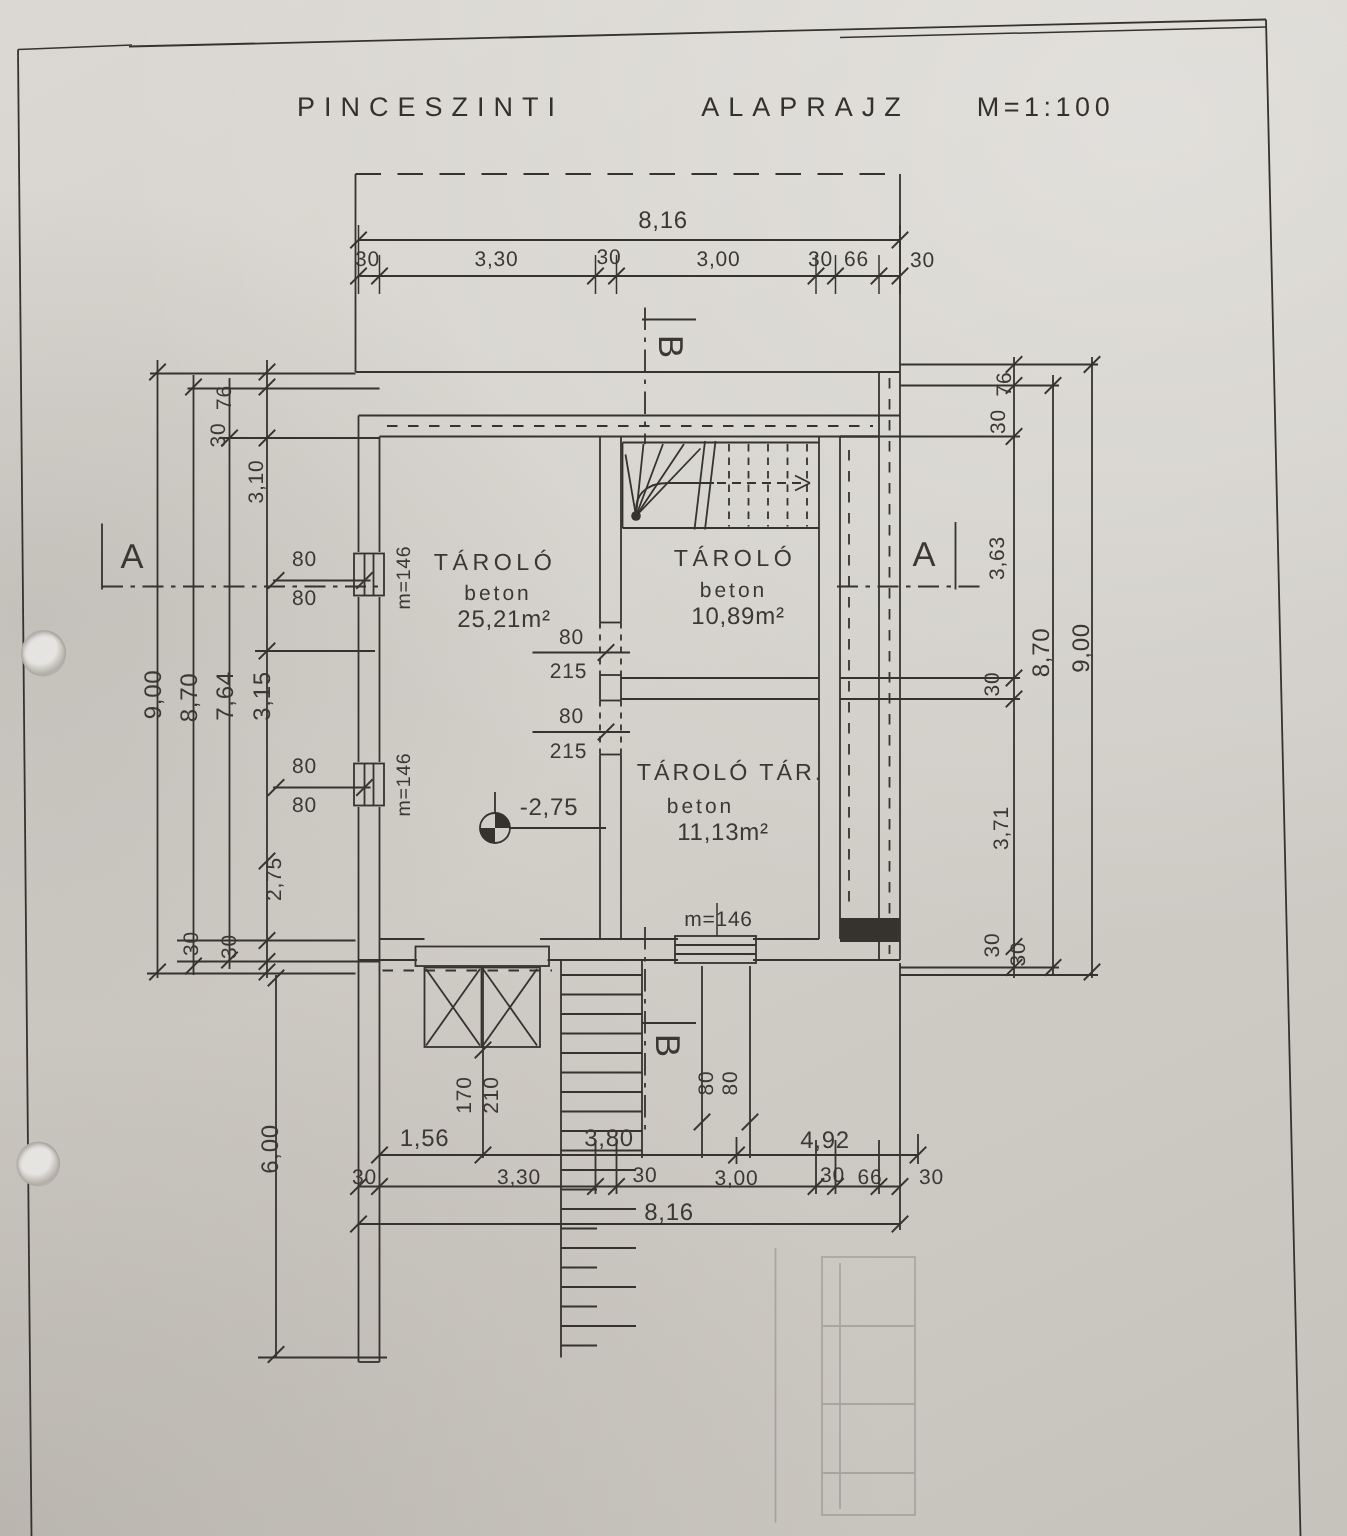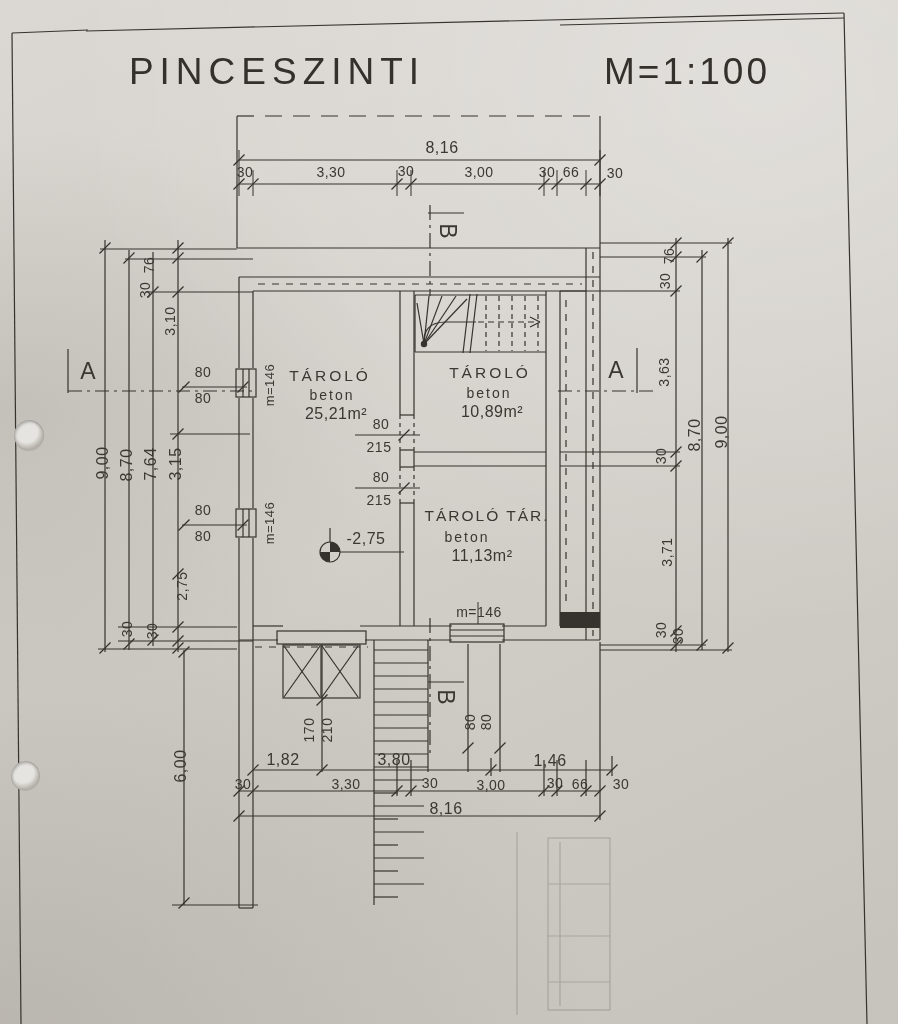--- a/index.html
+++ b/index.html
@@ -16,21 +16,21 @@
   svg line,svg path,svg rect,svg circle{stroke:#36332e;fill:none;stroke-width:1.2;}
   .w{stroke-width:2.1;}
   .thin{stroke-width:1;}
   .fill{fill:#36332e;stroke:none;}
   .lbl{
     position:absolute;transform:translate(-50%,-50%);
     font-size:14px;letter-spacing:.5px;color:#3b3833;white-space:nowrap;line-height:1;
   }
   .rot{transform:translate(-50%,-50%) rotate(-90deg);}
   .rot90{transform:translate(-50%,-50%) rotate(90deg);}
-  .title{font-size:37px;letter-spacing:6px;color:#34312c;}
+  .title{font-size:18px;letter-spacing:6px;color:#34312c;margin-left:10px;}
   .big{font-size:16px;}
   .sec{font-size:23px;letter-spacing:0;}
   .room{font-size:15.5px;letter-spacing:3px;}
   .hole{position:absolute;border-radius:50%;
     background:radial-gradient(circle at 42% 38%, #e6e4e0 0 42%, #b3afa8 68%, #c9c5bf 100%);
     box-shadow:inset 1px 2px 3px rgba(0,0,0,.28);}
   #hole1{left:14px;top:420px;width:30px;height:31px;}
   #hole2{left:11px;top:761px;width:29px;height:30px;}
 </style>
 </head>
@@ -331,20 +331,21 @@
     <use href="#tick" x="468" y="748"></use>
         <use href="#tick" x="500" y="748"></use>
     <line x1="184" y1="650" x2="184" y2="905"></line>
     <use href="#tick" x="184" y="652"></use>
         <use href="#tick" x="184" y="903"></use>
     <line x1="172" y1="905" x2="258" y2="905"></line>
   </g>
 </svg>
 
 <span class="lbl title" style="left:277px;top:71px">PINCESZINTI</span>
+<span class="lbl title" style="left:527px;top:71px">ALAPRAJZ</span>
 <span class="lbl title" style="left:687px;top:71px;letter-spacing:3px">M=1:100</span>
 
 <span class="lbl big" style="left:442px;top:148px">8,16</span>
 <span class="lbl" style="left:245px;top:172px">30</span>
 <span class="lbl" style="left:331px;top:172px">3,30</span>
 <span class="lbl" style="left:406px;top:171px">30</span>
 <span class="lbl" style="left:479px;top:172px">3,00</span>
 <span class="lbl" style="left:547px;top:172px">30</span>
 <span class="lbl" style="left:571px;top:172px">66</span>
 <span class="lbl" style="left:615px;top:173px">30</span>
@@ -400,23 +401,23 @@
 <span class="lbl room" style="left:330px;top:376px">TÁROLÓ</span>
 <span class="lbl" style="left:332px;top:395px;letter-spacing:2px">beton</span>
 <span class="lbl big" style="left:336px;top:414px">25,21m²</span>
 <span class="lbl room" style="left:490px;top:373px">TÁROLÓ</span>
 <span class="lbl" style="left:489px;top:393px;letter-spacing:2px">beton</span>
 <span class="lbl big" style="left:492px;top:412px">10,89m²</span>
 <span class="lbl room" style="left:487px;top:516px;letter-spacing:2px">TÁROLÓ TÁR.</span>
 <span class="lbl" style="left:467px;top:537px;letter-spacing:2px">beton</span>
 <span class="lbl big" style="left:482px;top:556px">11,13m²</span>
 
-<span class="lbl big" style="left:283px;top:760px">1,82</span>
-<span class="lbl big" style="left:394px;top:760px">3,80</span>
-<span class="lbl big" style="left:550px;top:761px">1,46</span>
+<span class="lbl big" style="left:283px;top:760px">1,56</span>
+<span class="lbl big" style="left:406px;top:760px">3,80</span>
+<span class="lbl big" style="left:550px;top:761px">4,92</span>
 <span class="lbl" style="left:243px;top:784px">30</span>
 <span class="lbl" style="left:346px;top:784px">3,30</span>
 <span class="lbl" style="left:430px;top:783px">30</span>
 <span class="lbl" style="left:491px;top:785px">3,00</span>
 <span class="lbl" style="left:555px;top:783px">30</span>
 <span class="lbl" style="left:580px;top:784px">66</span>
 <span class="lbl" style="left:621px;top:784px">30</span>
 <span class="lbl big" style="left:446px;top:809px">8,16</span>
 
 <div class="hole" id="hole1"></div>

